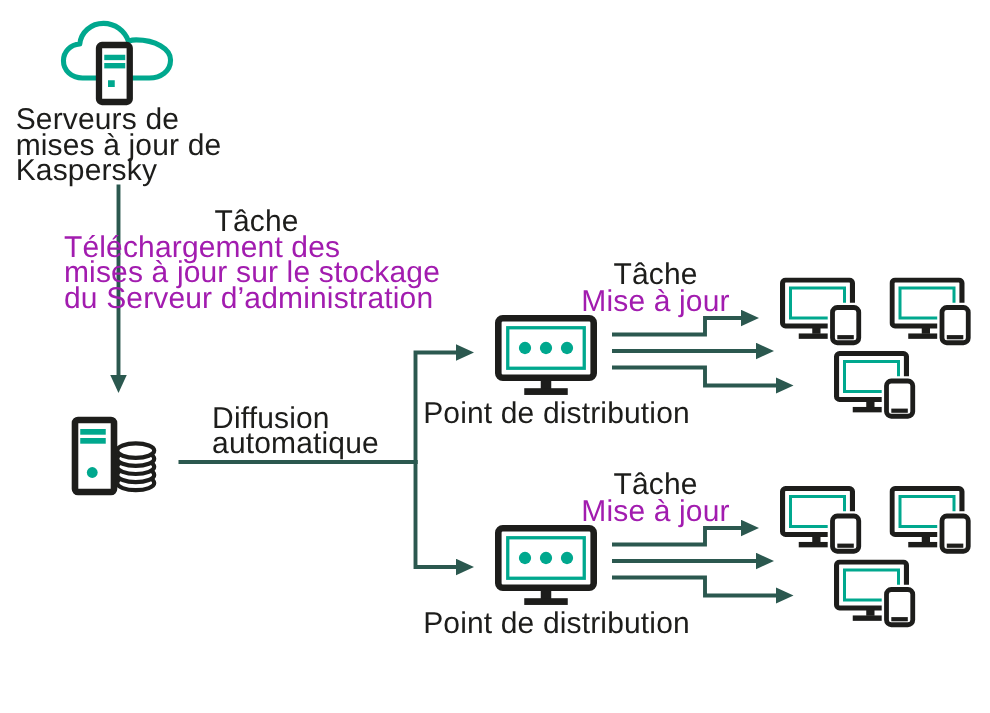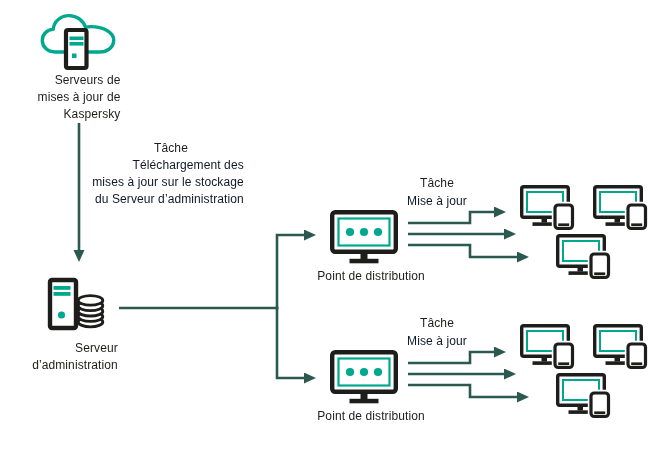--- a/index.html
+++ b/index.html
@@ -3,25 +3,25 @@
 <meta charset="utf-8">
 <style>
   html,body{margin:0;padding:0;background:#ffffff;}
   .canvas{
     position:relative;width:660px;height:475px;background:#ffffff;
     font-family:"Liberation Sans",sans-serif;color:#1d1d1b;overflow:hidden;
   }
   .layer{position:absolute;left:0;top:0;}
   .icon{position:absolute;}
   .lbl{
-    position:absolute;transform:translateX(-50%);text-align:right;
-    font-size:12px;line-height:17px;white-space:pre-line;width:max-content;
+    position:absolute;transform:translateX(-50%);text-align:left;
+    font-size:20px;line-height:17px;white-space:pre-line;width:max-content;
     letter-spacing:0.1px;
   }
-  .teal{color:#0f172a;}
+  .teal{color:#a21caf;}
 </style>
 </head>
 <body>
 
 <div class="canvas">
 
   <svg width="0" height="0" style="position:absolute">
     <defs>
       <symbol id="sym-monitor" viewBox="0 0 68 54">
         <rect x="2.2" y="2.2" width="63.6" height="39.6" rx="3" fill="#ffffff" stroke="#1d1d1b" stroke-width="4.4"></rect>
@@ -115,22 +115,22 @@
       <use href="#sym-device"></use>
     </svg>
 
   <div class="lbl" style="left:79px;top:72px">Serveurs de
 mises à jour de
 Kaspersky</div>
   <div class="lbl" style="left:171px;top:140px">Tâche</div>
   <div class="lbl teal" style="left:168px;top:157px">Téléchargement des
 mises à jour sur le stockage
 du Serveur d’administration</div>
-  <div class="lbl" style="left:75px;top:340px">Serveur
-d’administration</div>
+  <div class="lbl" style="left:197px;top:271px">Diffusion
+automatique</div>
 
   <div class="lbl" style="left:437px;top:175px">Tâche</div>
   <div class="lbl teal" style="left:437px;top:193px">Mise à jour</div>
   <div class="lbl" style="left:371px;top:268px">Point de distribution</div>
 
   <div class="lbl" style="left:437px;top:315px">Tâche</div>
   <div class="lbl teal" style="left:437px;top:333px">Mise à jour</div>
   <div class="lbl" style="left:371px;top:408px">Point de distribution</div>
 
 

